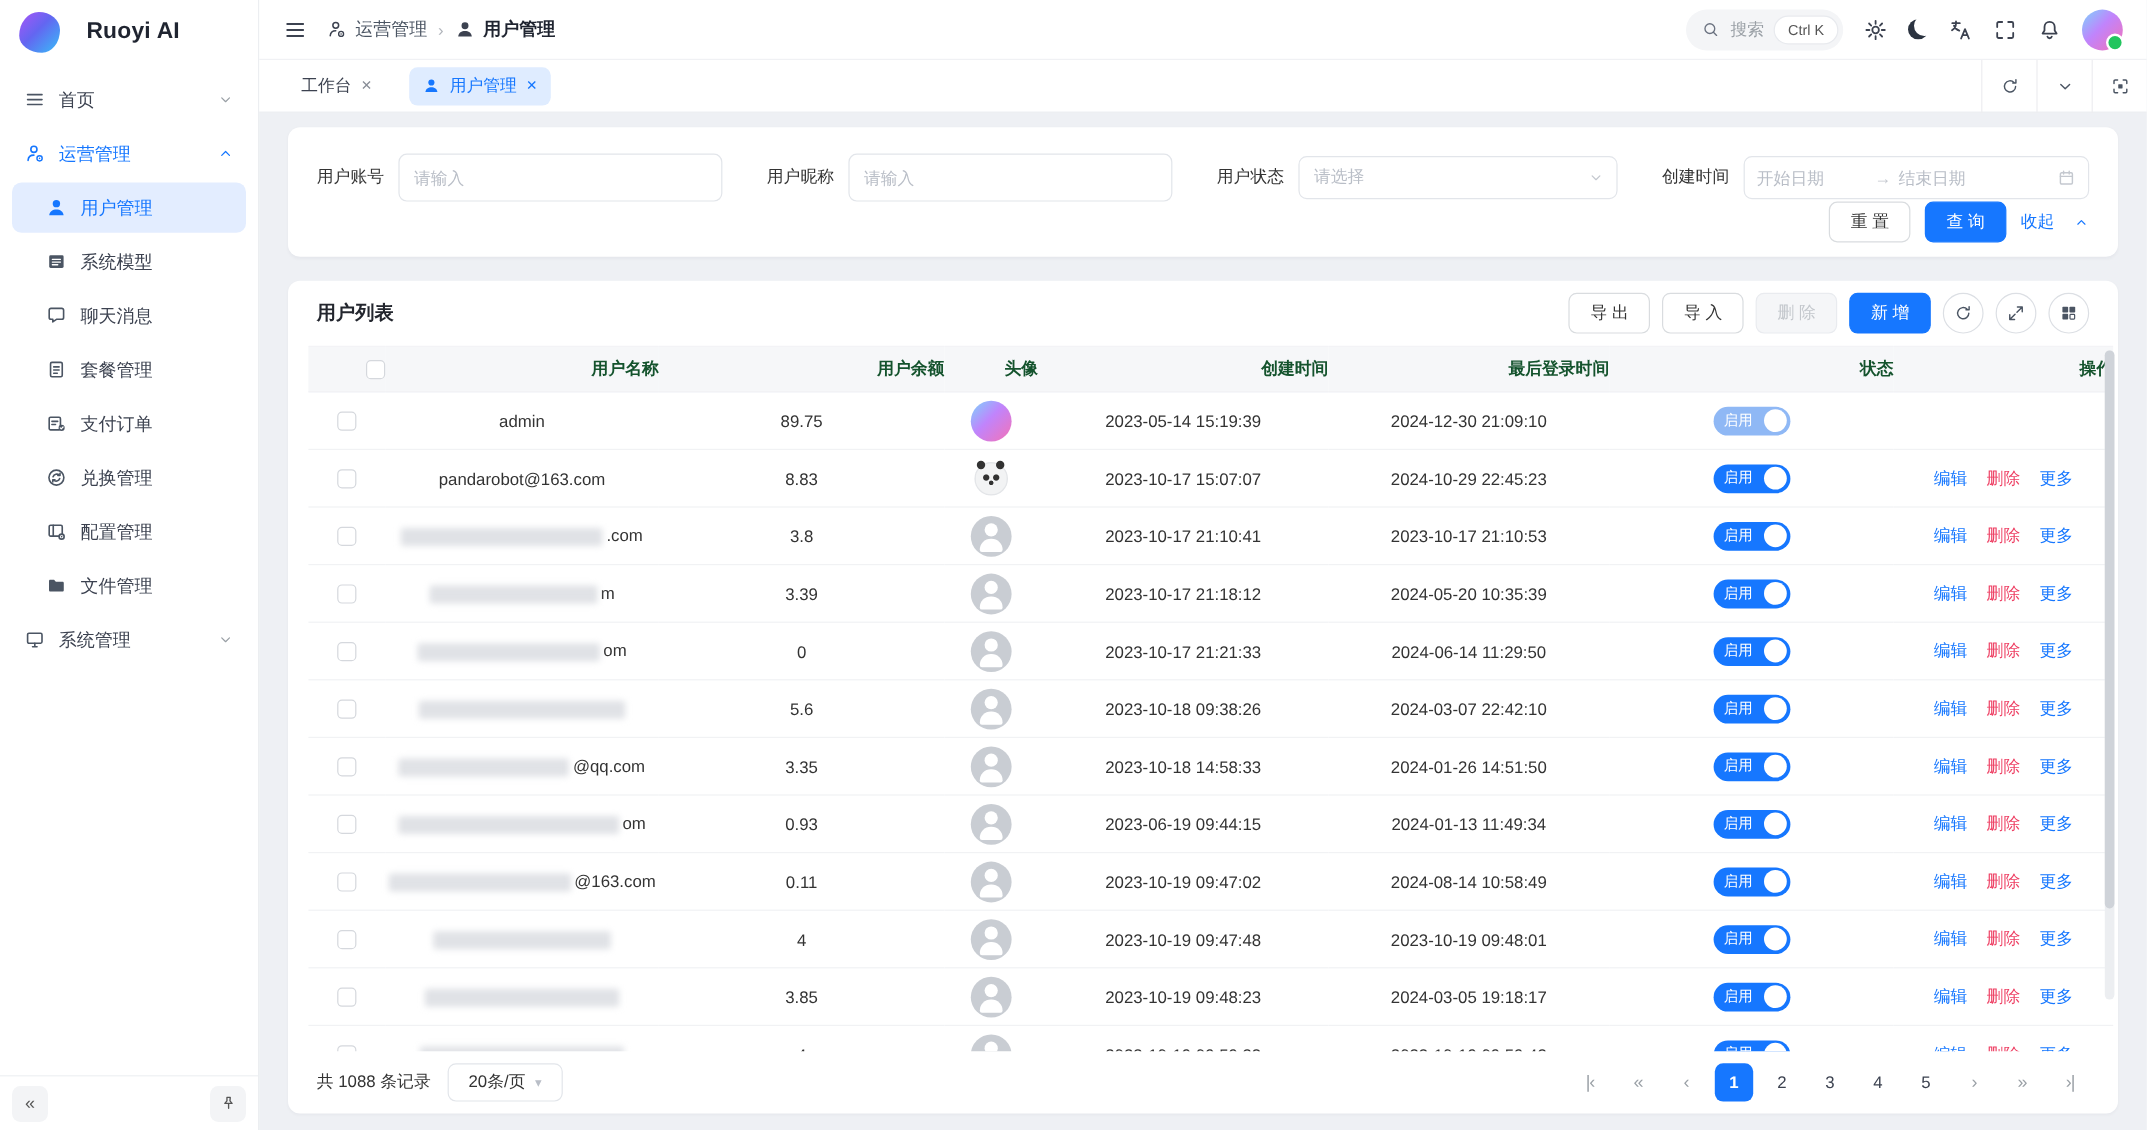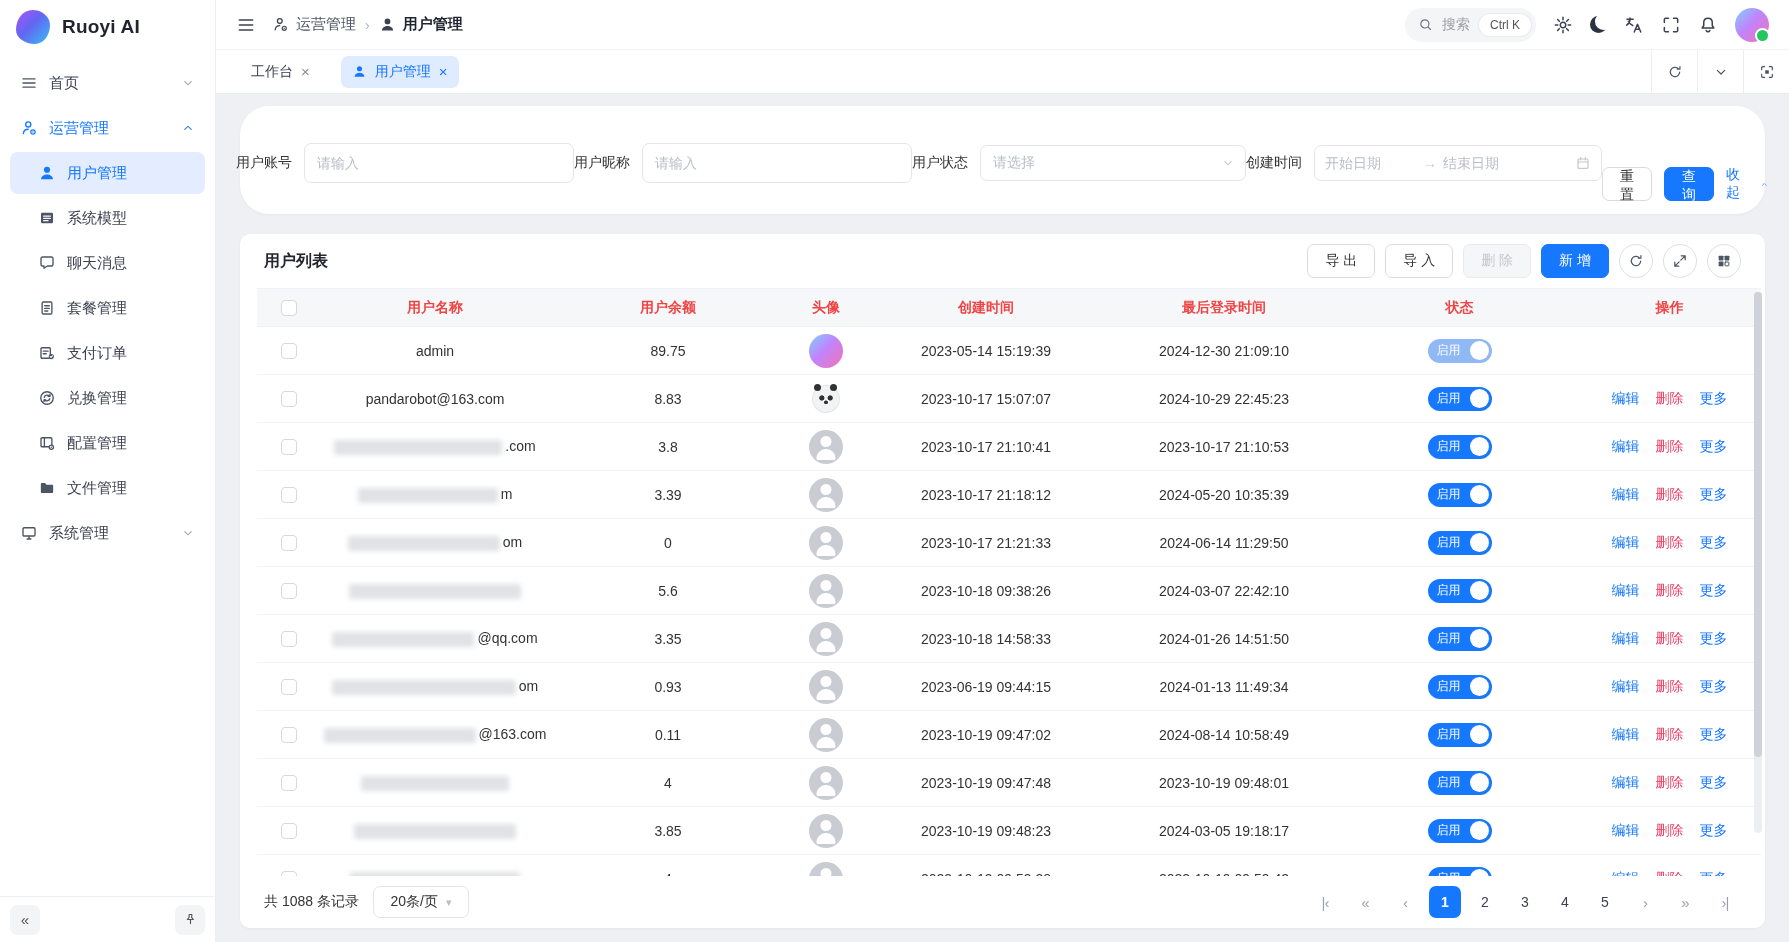--- a/index.html
+++ b/index.html
@@ -8,21 +8,21 @@
   }
   *{box-sizing:border-box; margin:0; padding:0;}
   html,body{width:1789px; height:942px; overflow:hidden;}
   body{font-family:"Liberation Sans","DejaVu Sans",sans-serif; font-size:14px; color:var(--txt); background:#eef0f4; display:flex;}
   svg{display:block;}
   .ic{display:inline-flex; align-items:center; justify-content:center;}
   .ic svg{width:100%; height:100%;}
 
   
   .sidebar{width:216px; height:100%; background:#fff; border-right:1px solid #eceef1; display:flex; flex-direction:column; flex-shrink:0;}
-  .logo-row{height:54px; display:flex; align-items:center; padding:0 16px; gap:12px; flex-shrink:0;}
+  .logo-row{height:54px; display:flex; align-items:center; padding:0 16px; gap:22px; flex-shrink:0;}
   .logo-mark{width:34px; height:34px; background:linear-gradient(135deg,#a855f7 0%,#6366f1 45%,#38bdf8 100%); border-radius:48% 52% 44% 56% / 58% 44% 56% 42%;}
   .logo-name{font-size:19px; font-weight:bold; color:#1f2430; letter-spacing:.2px;}
   .menu{flex:1; padding:8px 10px; overflow:hidden;}
   .menu-item{height:42px; display:flex; align-items:center; border-radius:8px; padding:0 10px; margin-bottom:3px; cursor:pointer; color:#3c4250; font-size:15px;}
   .menu-item .mi-icon{width:18px; height:18px; margin-right:11px; color:#4b5563;}
   .menu-item .mi-label{flex:1; white-space:nowrap;}
   .menu-item .mi-chevron{width:14px; height:14px; color:#9aa0a6;}
   .menu-item.child{padding-left:28px;}
   .menu-item.child .mi-icon{color:#4b5563;}
   .menu-item.expanded{color:var(--primary);}
@@ -60,21 +60,21 @@
   .tab-x{font-size:15px; color:#8a8f98; line-height:1; cursor:pointer;}
   .tab.active{background:#dfecff; color:var(--primary);}
   .tab.active .tab-x{color:var(--primary);}
   .tab-ctrl{width:46px; height:44px; border-left:1px solid #ededf0; display:flex; align-items:center; justify-content:center; color:#4b5563; cursor:pointer;}
   .tab-ctrl .ic{width:16px; height:16px;}
 
   .content{flex:1; min-height:0; padding:12px 24px 14px; display:flex; flex-direction:column;}
 
   
   .card{background:#fff; border-radius:10px; box-shadow:0 1px 3px rgba(15,23,42,.04);}
-  .filter-card{height:108px; padding:17px 24px 12px; display:flex; flex-direction:row; justify-content:center; flex-shrink:0;border-radius:29px;}
+  .filter-card{height:108px; padding:17px 24px 12px; display:flex; flex-direction:column; justify-content:flex-end; flex-shrink:0;}
   .f-fields{display:flex; justify-content:space-between; align-items:center;}
   .f-field{display:flex; align-items:center;}
   .f-label{margin-right:12px; white-space:nowrap; color:#333;}
   .f-input{width:270px; height:40px; border:1px solid var(--bd); border-radius:7px; padding:0 12px; font-size:14px; font-family:inherit; color:#333; outline:none;}
   .f-input::placeholder{color:var(--ph);}
   .f-select{width:266px; height:36px; border:1px solid var(--bd); border-radius:7px; display:flex; align-items:center; justify-content:space-between; padding:0 10px 0 12px; color:var(--ph); cursor:pointer;}
   .f-select .ic{width:14px; height:14px; color:#c4c8cf;}
   .f-range{width:288px; height:36px; border:1px solid var(--bd); border-radius:7px; display:flex; align-items:center; padding:0 10px; gap:6px;}
   .f-range input{border:none; outline:none; width:92px; font-size:14px; font-family:inherit; color:#333;}
   .f-range input::placeholder{color:var(--ph);}
@@ -90,21 +90,21 @@
   
   .table-card{flex:1; min-height:0; margin-top:20px; display:flex; flex-direction:column; overflow:hidden;}
   .card-head{height:54px; padding:0 24px; display:flex; align-items:center; flex-shrink:0;}
   .card-title{font-size:16px; font-weight:bold; color:#23262e;}
   .toolbar{margin-left:auto; display:flex; align-items:center; gap:10px;}
   .icon-btn{width:34px; height:34px; border-radius:50%; border:1px solid #dcdfe4; background:#fff; color:#4b5563; display:flex; align-items:center; justify-content:center; cursor:pointer;}
   .icon-btn .ic{width:16px; height:16px;}
 
   .table-zone{flex:1; min-height:0; overflow:hidden; position:relative; padding:0 0 0 1px;}
   table{width:1504px; border-collapse:collapse; table-layout:fixed; margin-left:16px;}
-  thead th{height:38px; background:#f6f7f9; font-size:14px; font-weight:bold; color:#ef4444; text-align:center; border-top:1px solid #f0f1f4; border-bottom:1px solid #f0f1f4;}
+  thead th{height:38px; background:#f6f7f9; font-size:14px; font-weight:bold; color:#14532d; text-align:right; border-top:1px solid #f0f1f4; border-bottom:1px solid #f0f1f4;}
   tbody td{height:48px; border-bottom:1px solid #f1f2f4; text-align:center; font-size:14px; color:#333;}
   .cb{display:inline-block; width:16px; height:16px; border:1.5px solid #d5d8dd; border-radius:4px; background:#fff; vertical-align:middle; cursor:pointer;}
   .redacted{display:inline-block; height:15px; border-radius:2px; background:#e0e2e6; filter:blur(2.5px); vertical-align:middle;}
   .nm-suffix{margin-left:3px;}
   .av{position:relative; display:inline-block; width:34px; height:34px; border-radius:50%; vertical-align:middle;}
   .av.gradient{background:linear-gradient(135deg,#7dd3fc,#c084fc 45%,#f472b6);}
   .av.panda{width:26px; height:26px; background:radial-gradient(circle at 34% 46%, #323232 2.2px, transparent 3px),radial-gradient(circle at 66% 46%, #323232 2.2px, transparent 3px),radial-gradient(circle at 50% 63%, #323232 1.6px, transparent 2.2px),#f2f3f4; box-shadow:0 0 0 1px #e3e5e8;}
   .av.panda::before{content:""; position:absolute; top:-2px; left:1px; width:7px; height:7px; border-radius:50%; background:#323232; box-shadow:16px 0 0 #323232;}
   .av.default{background:#c9cdd3;}
   .av.default::before{content:""; position:absolute; top:6px; left:50%; transform:translateX(-50%); width:11px; height:11px; border-radius:50%; background:#fff;}

